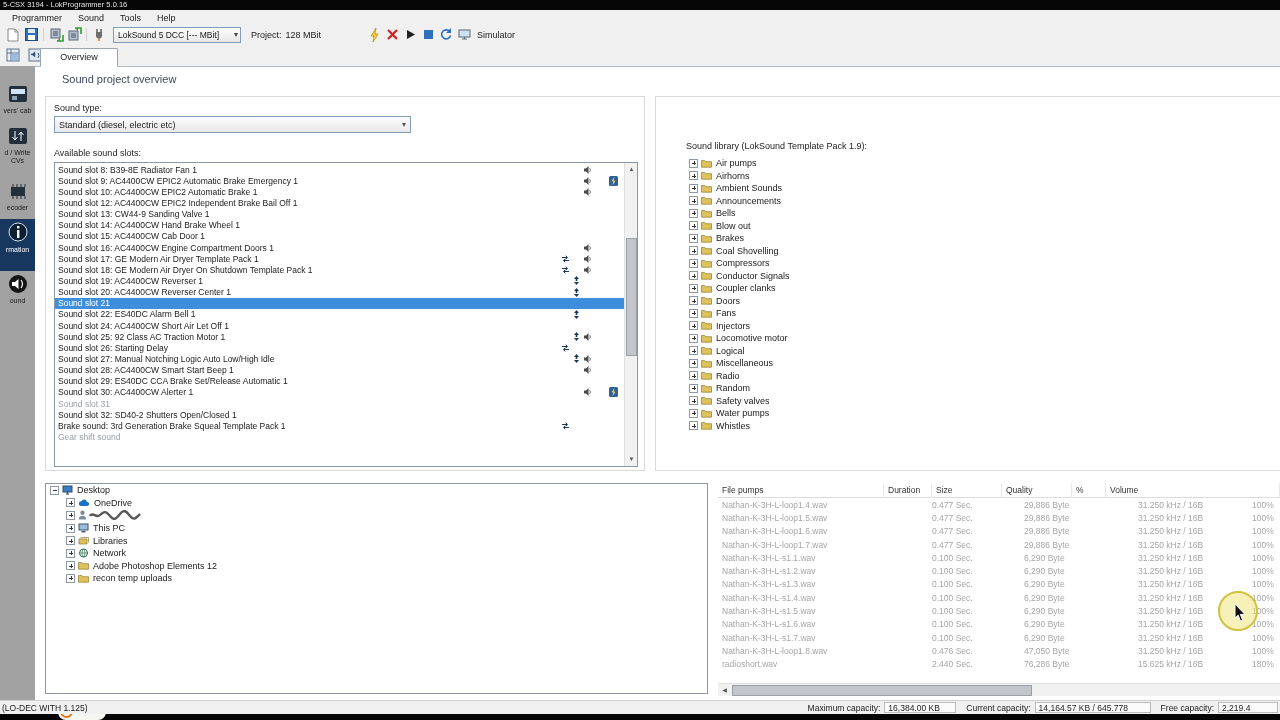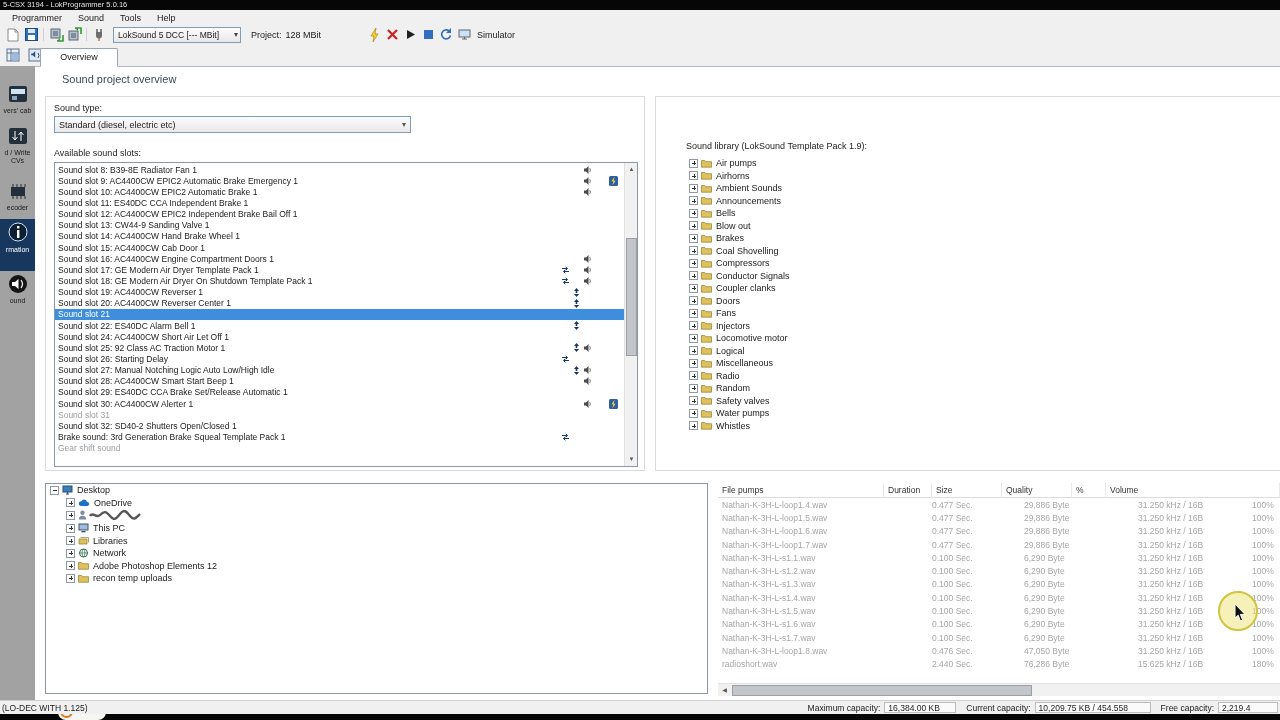--- a/index.html
+++ b/index.html
@@ -340,29 +340,20 @@
                     <svg width="8" height="8" viewBox="0 0 8 8">
                       <path d="M0 2.5h2L4.5 0v8L2 5.5H0z" fill="#4a4a4a"></path>
                       <path d="M5.7 2.2q1.4 1.8 0 3.6" stroke="#4a4a4a" fill="none" stroke-width=".8"></path>
                     </svg>
                   </span>
                 </span>
                 <span class="icell fcell"></span>
               </span>
             </div>
             <div class="slot-row">
-              <span class="slot-text">Sound slot 11: ES40DC CCA Independent Brake 1</span>
-              <span class="sicons">
-                <span class="icell"></span>
-                <span class="icell"></span>
-                <span class="icell"></span>
-                <span class="icell fcell"></span>
-              </span>
-            </div>
-            <div class="slot-row">
               <span class="slot-text">Sound slot 12: AC4400CW EPIC2 Independent Brake Bail Off 1</span>
               <span class="sicons">
                 <span class="icell"></span>
                 <span class="icell"></span>
                 <span class="icell"></span>
                 <span class="icell fcell"></span>
               </span>
             </div>
             <div class="slot-row">
               <span class="slot-text">Sound slot 13: CW44-9 Sanding Valve 1</span>
@@ -1163,21 +1154,21 @@
         <path d="M1 0v14l3.2-2.8L6.4 17l2.2-1-2.2-5.6H11z" fill="#111" stroke="#fff" stroke-width="1"></path>
       </svg>
   </div>
 
   <div class="statusbar">
     <span>(LO-DEC WITH 1.125)</span>
     <span class="sb-spacer"></span>
     <span class="sbl">Maximum capacity:</span>
     <span class="sbf" style="width:72px">16,384.00 KB</span>
     <span class="sbl">Current capacity:</span>
-    <span class="sbf" style="width:116px">10,209.75 KB / 454.558</span>
+    <span class="sbf" style="width:116px">14,164.57 KB / 645.778</span>
     <span class="sbl">Free capacity:</span>
     <span class="sbf" style="width:60px">2,219.4</span>
   </div>
 
   <div class="bottomblack">
     <div class="logo-blob"></div>
     <div class="logo-ring"></div>
   </div>
 
 </div>

